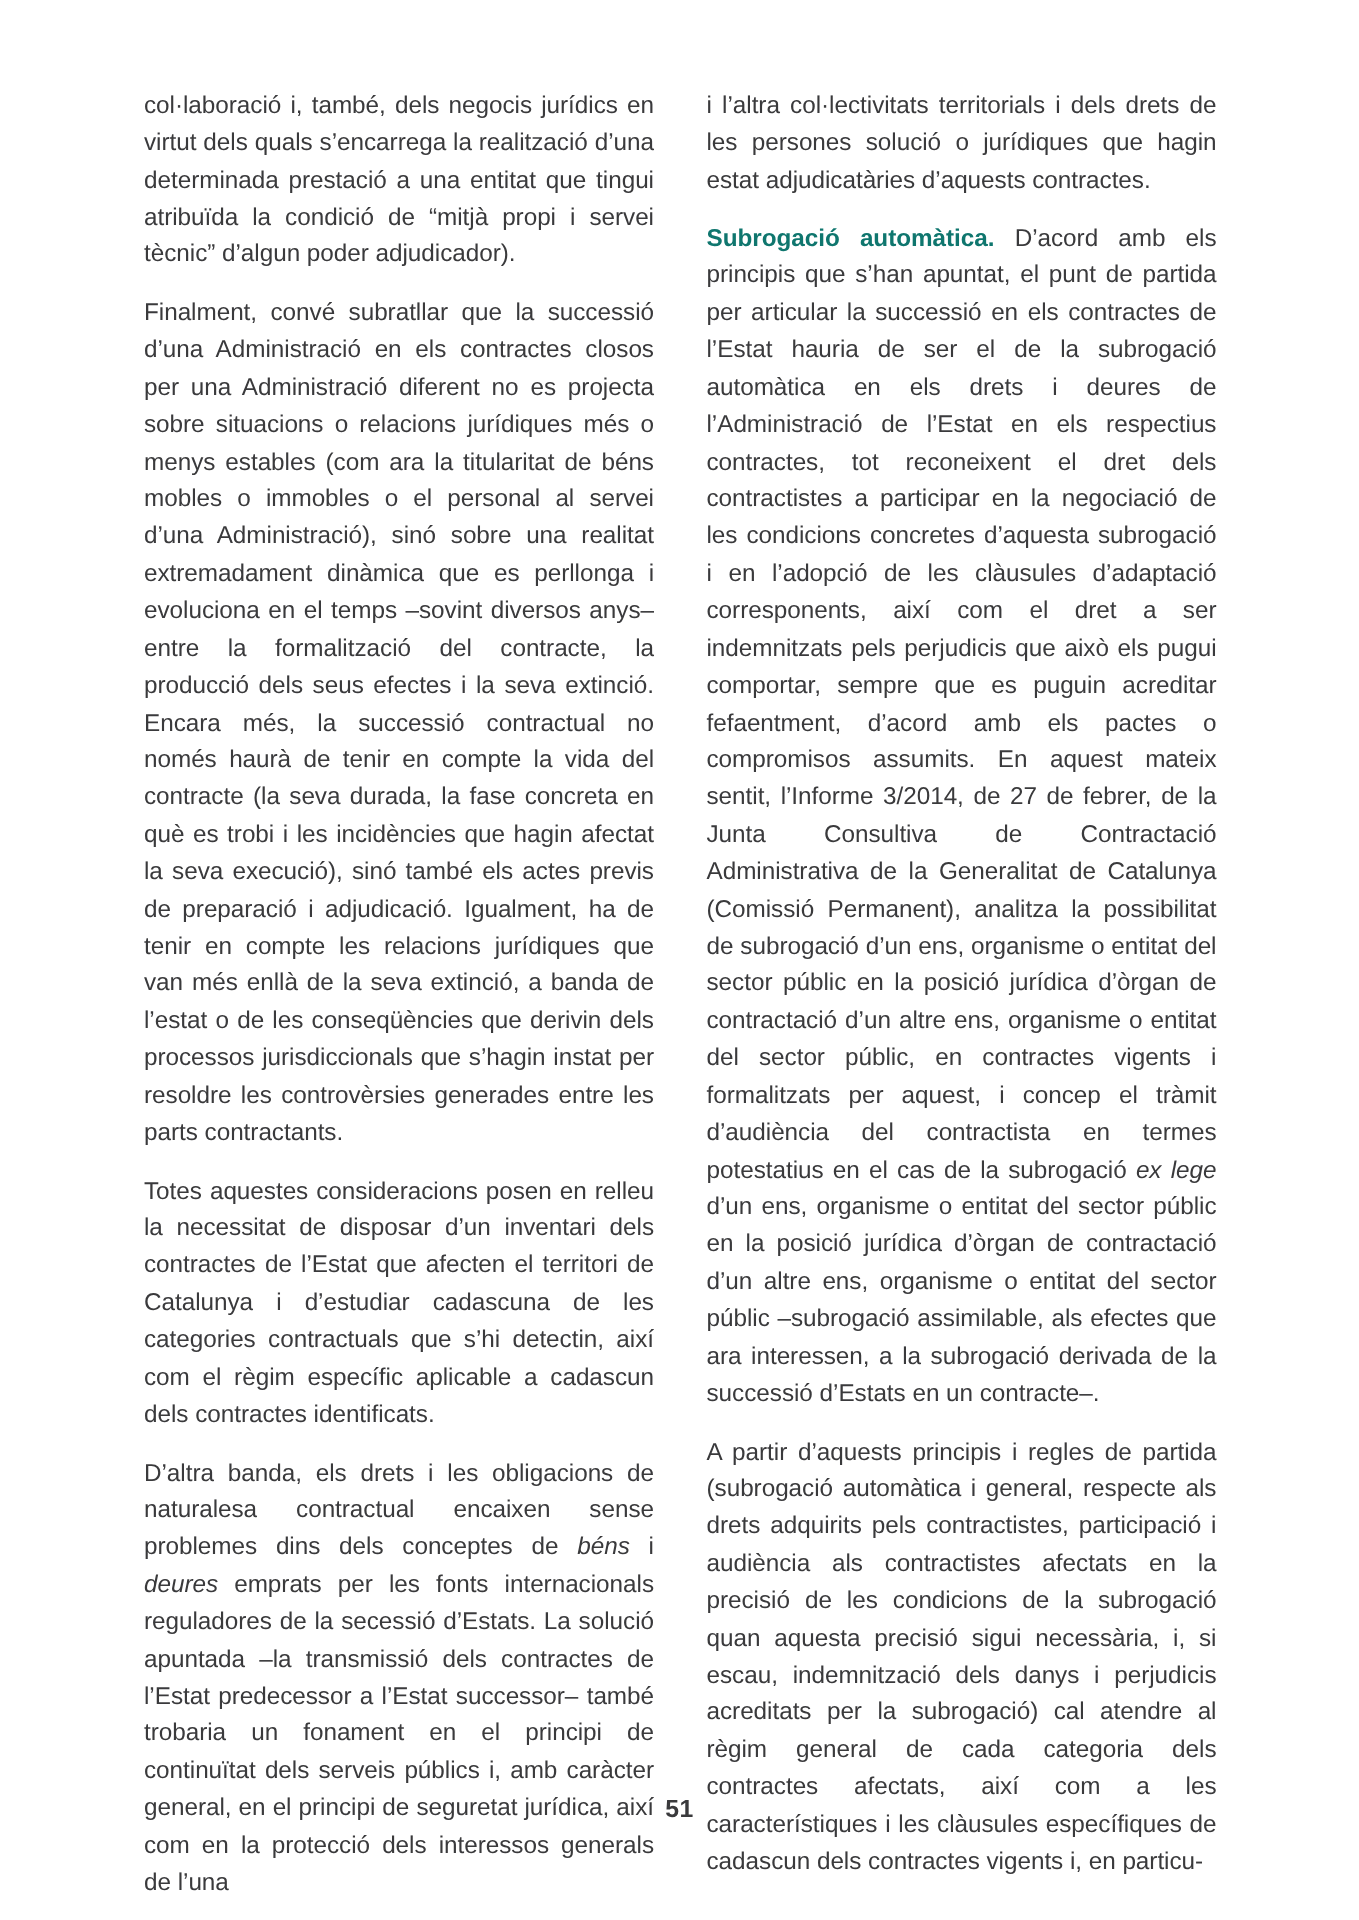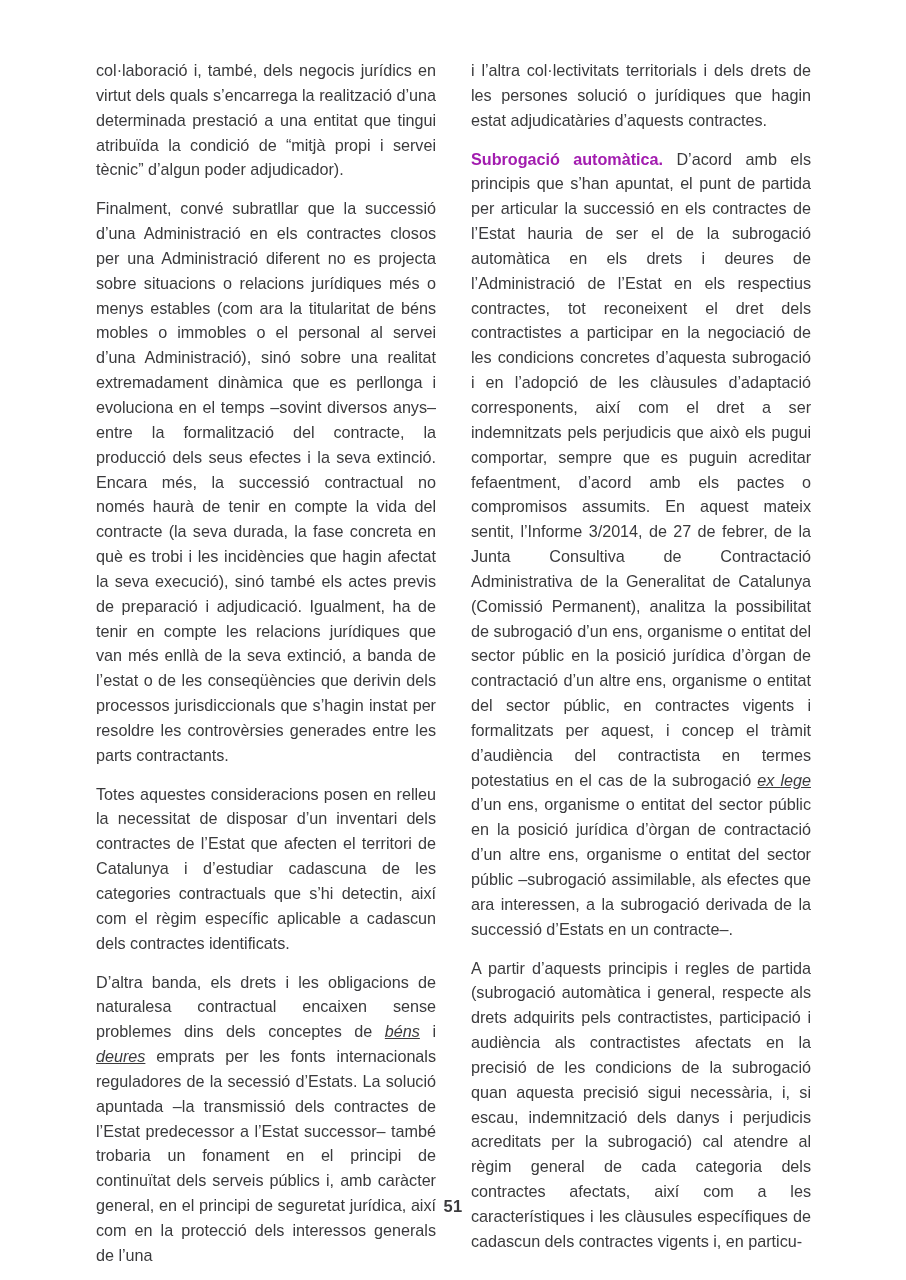--- a/index.html
+++ b/index.html
@@ -47,26 +47,25 @@
     text-justify: inter-word;
     letter-spacing: -0.02px;
     word-spacing: 0px;
     color: #3a3a3c;
     hyphens: none;
   }
   .para:last-child { margin-bottom: 0; }
 
   b.lead {
     font-weight: bold;
-    color: #a21caf;
+    color: #0f766e;
   }
 
   i.em {
     font-style: italic;
-    text-decoration: underline;
   }
 
   .folio {
     position: absolute;
     left: 0;
     top: 1197px;
     width: 906px;
     text-align: center;
     font-size: 16.5px;
     font-weight: bold;

